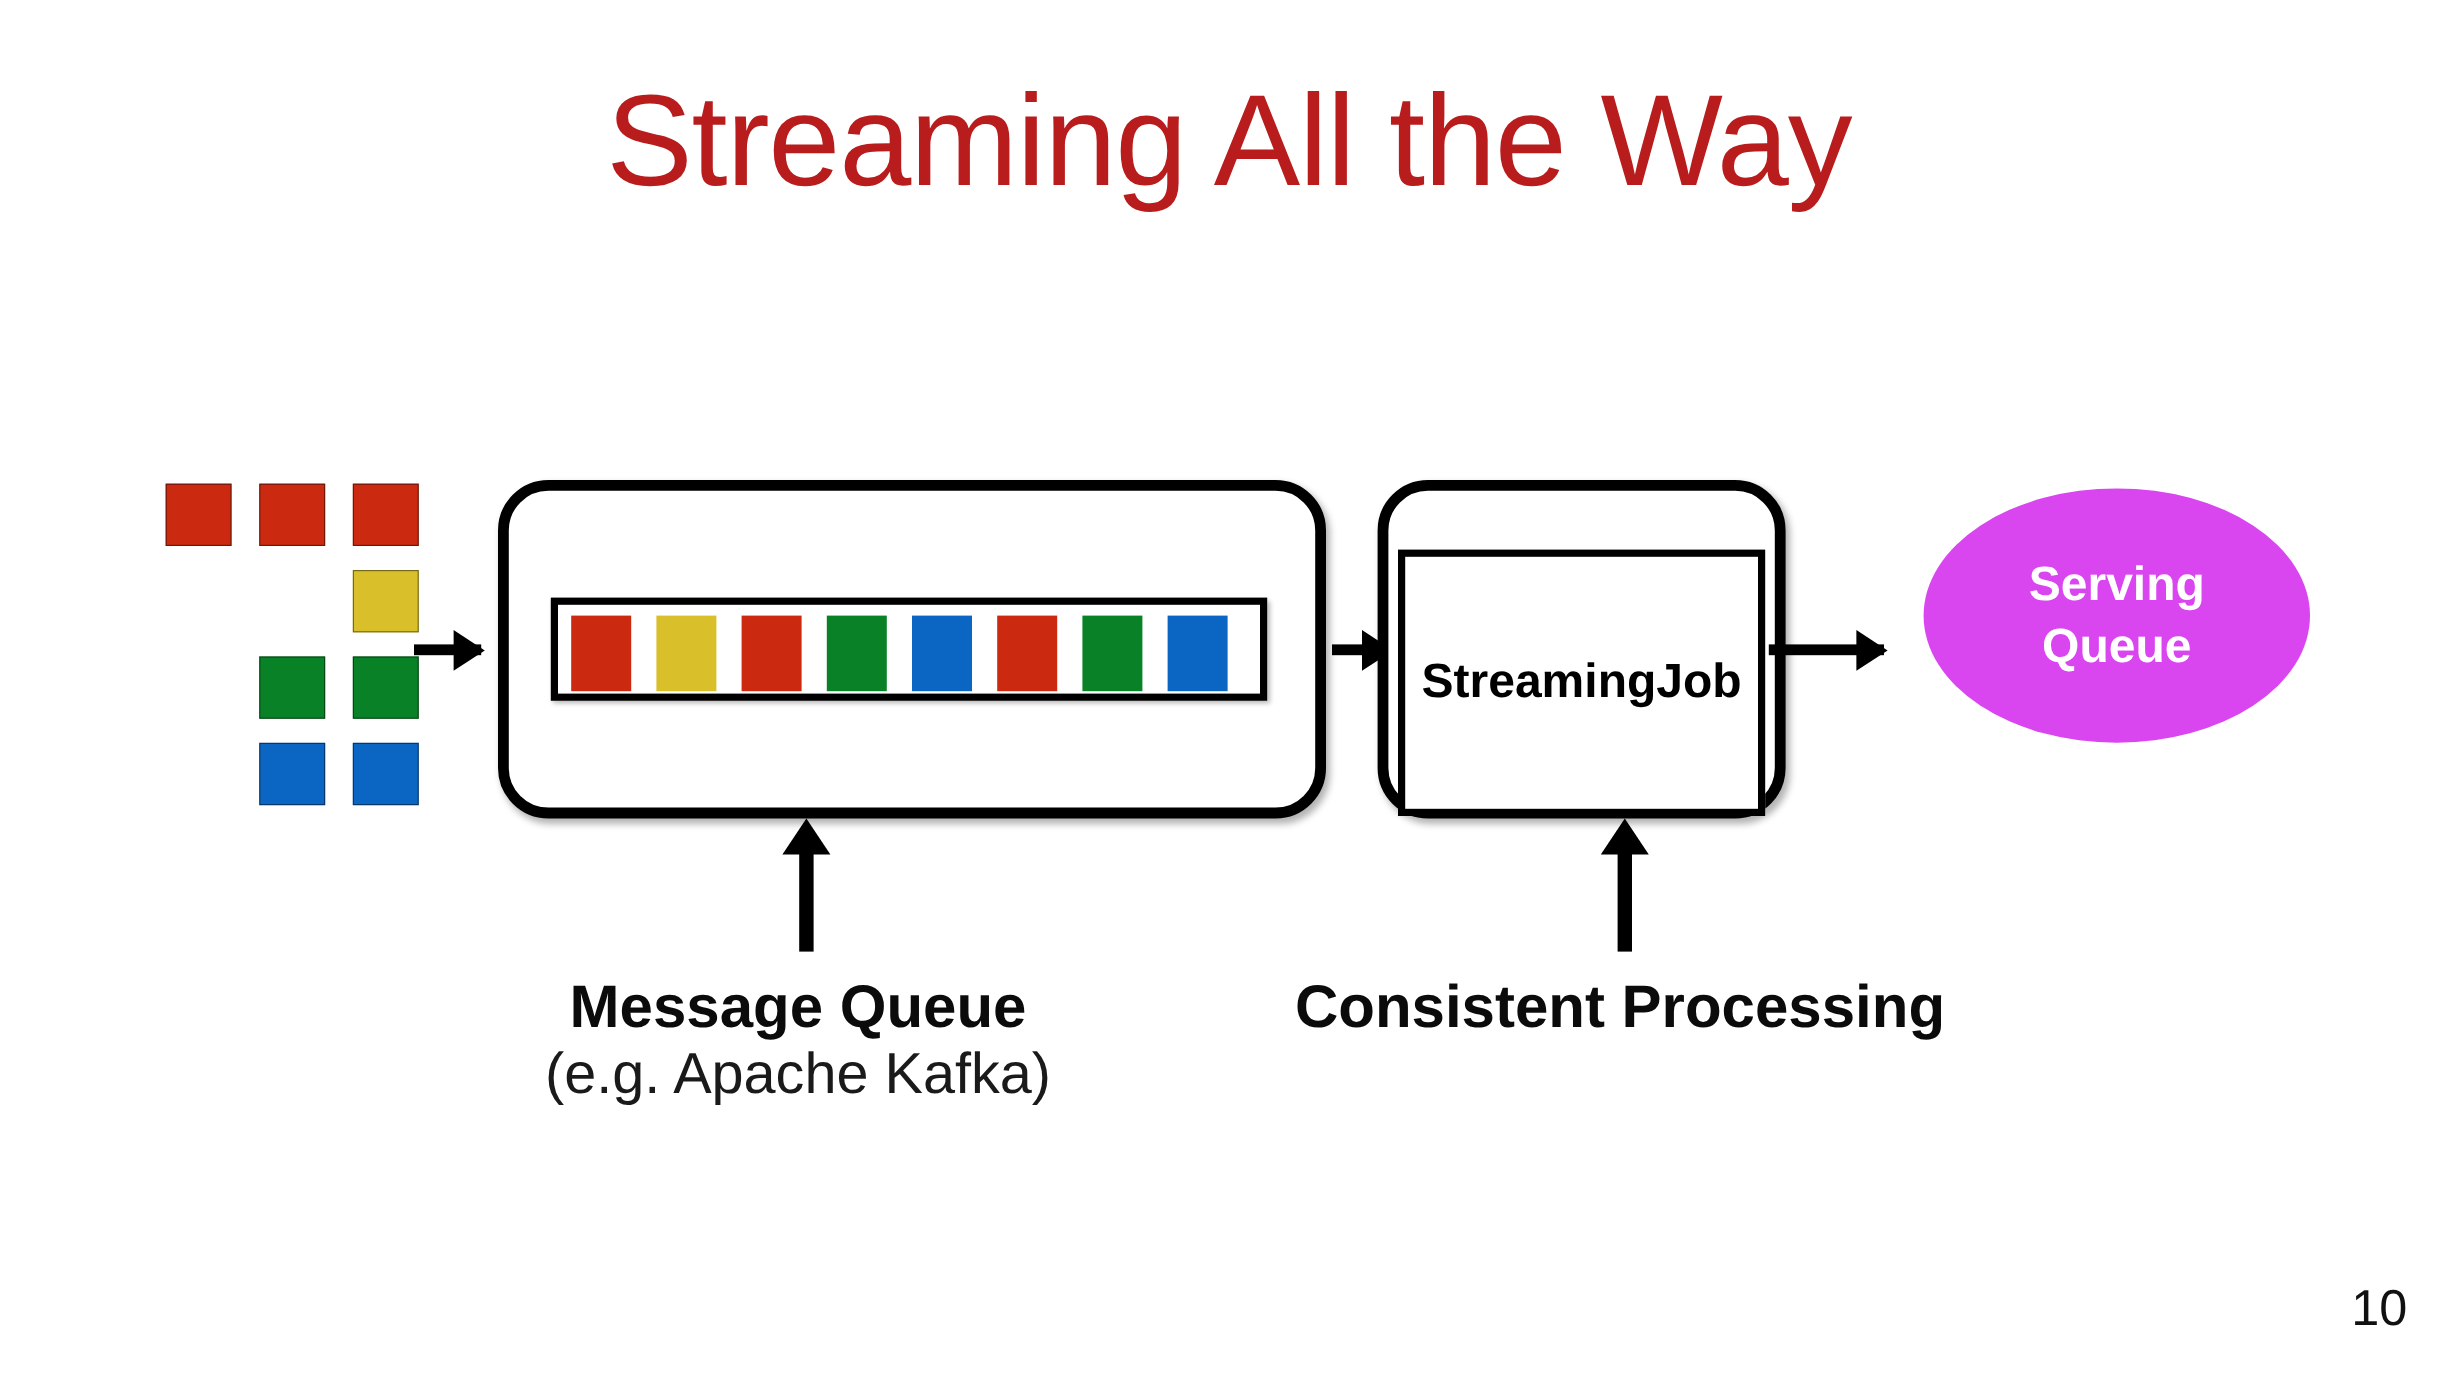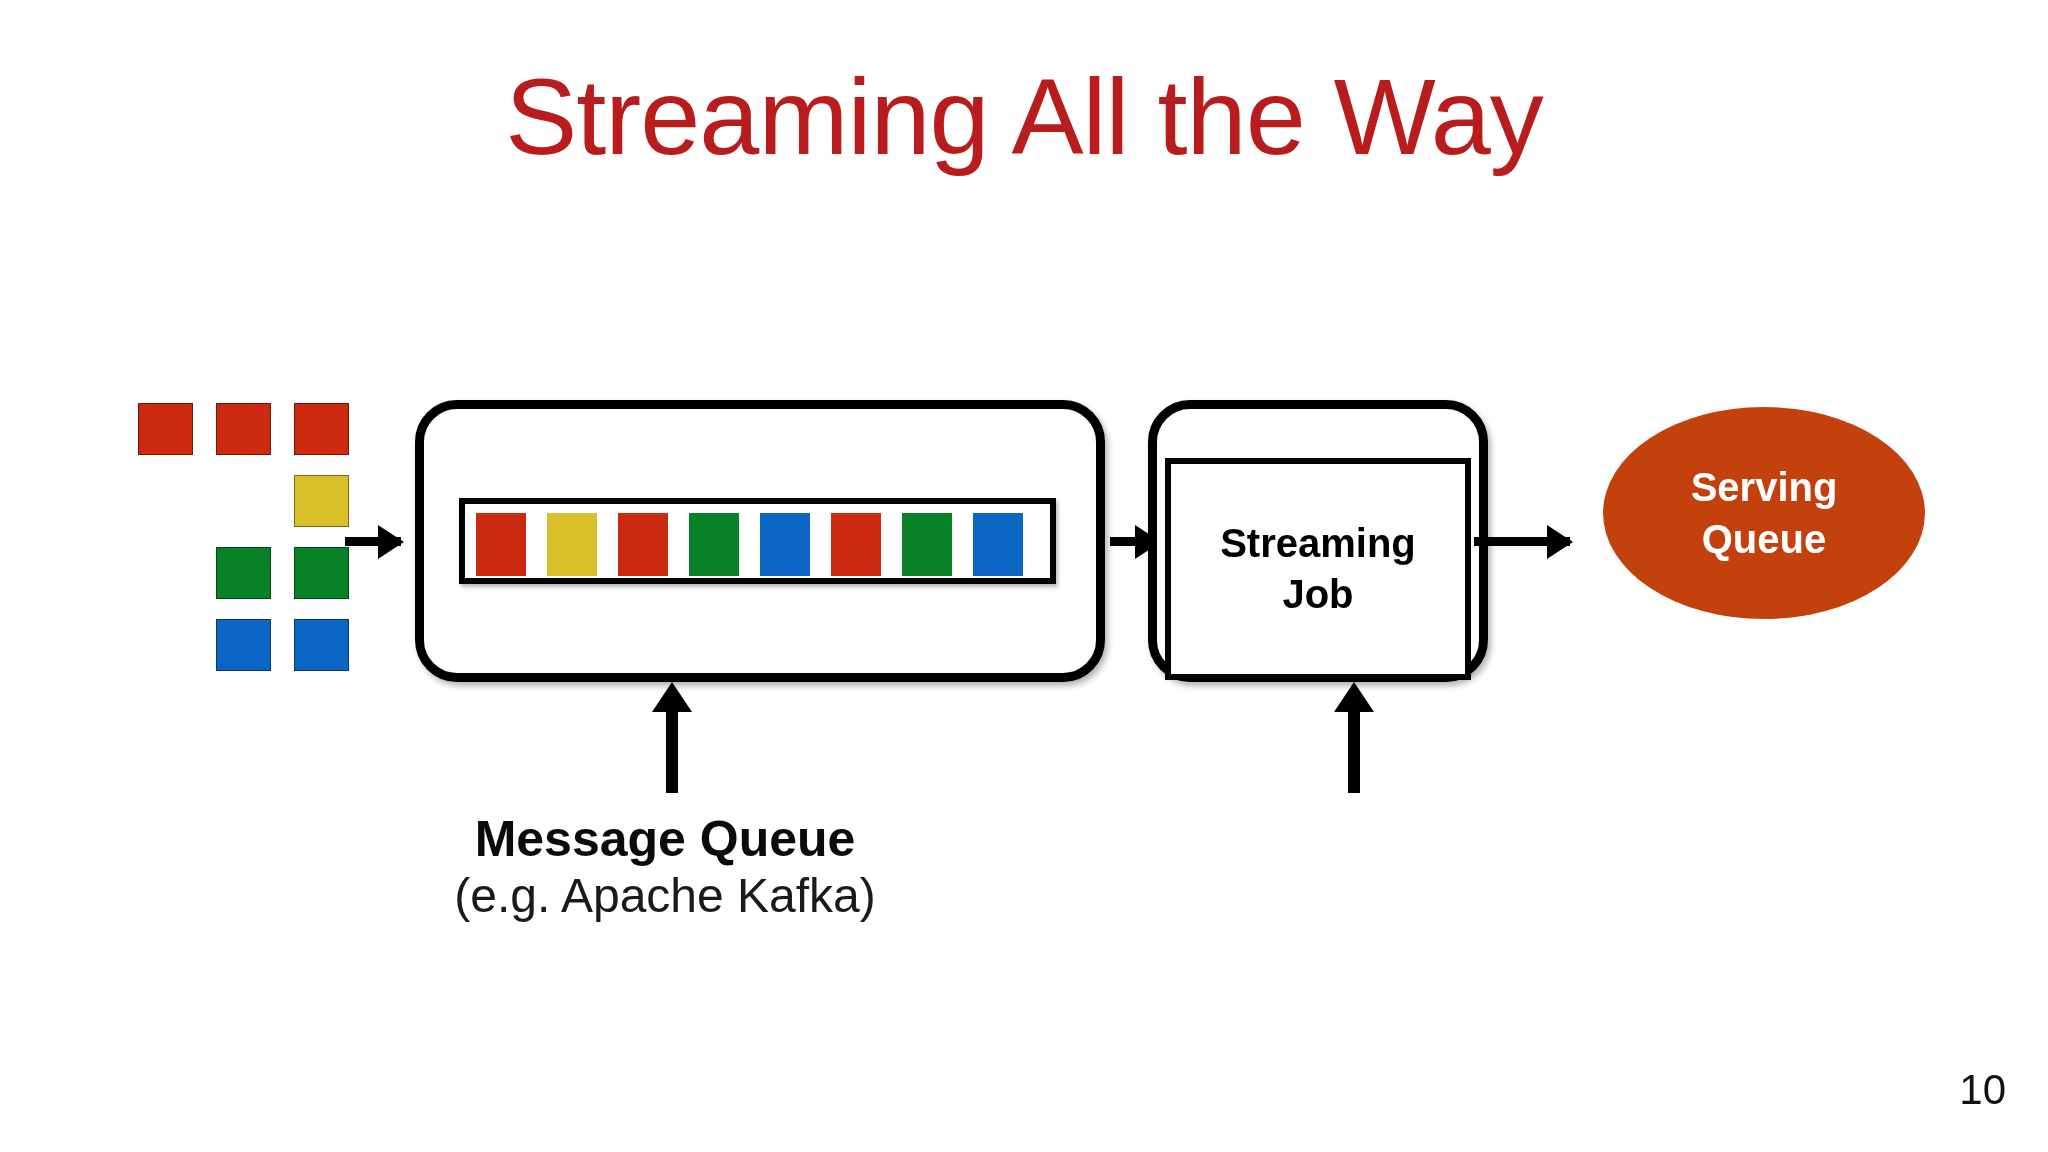--- a/index.html
+++ b/index.html
@@ -116,21 +116,21 @@
   #streaming-job-box {
     position: absolute;
     left: 1165px;
     top: 458px;
     width: 306px;
     height: 222px;
     box-sizing: border-box;
     background: #ffffff;
     border: 6px solid #000000;
     display: flex;
-    flex-direction: column;
+    flex-direction: row;
     align-items: center;
     justify-content: center;
   }
   #streaming-job-box .job-line {
     font-size: 40px;
     font-weight: bold;
     line-height: 1.28;
     white-space: nowrap;
   }
 
@@ -219,30 +219,31 @@
 
 <div class="round-box" id="stream-processor-box" style="left:1148px; top:400px; width:340px; height:282px;"></div>
 
 <div id="streaming-job-box">
   <div class="job-line">Streaming</div>
   <div class="job-line">Job</div>
 </div>
 
 <div class="arrow-h" style="left:1474px; top:537px; width:96px;"></div>
 
-<div id="serving-layer" style="background: #c2410c;">
+<div id="serving-layer" style="background: #d946ef;">
   <div class="serv-line">Serving</div>
   <div class="serv-line">Queue</div>
 </div>
 
 <div class="arrow-v-up" style="left:666px; top:710px; height:83px;"></div>
 
 <div class="arrow-v-up" style="left:1348px; top:710px; height:83px;"></div>
 
 <div class="caption" style="left:300px; top:810px; width:730px;">
   <div class="cap-bold">Message Queue</div>
   <div class="cap-reg">(e.g. Apache Kafka)</div>
 </div>
 
 <div class="caption" style="left:1000px; top:810px; width:700px;">
+  <div class="cap-bold">Consistent Processing</div>
 </div>
 
 <div id="page-number">10</div>
 
 </body></html>

